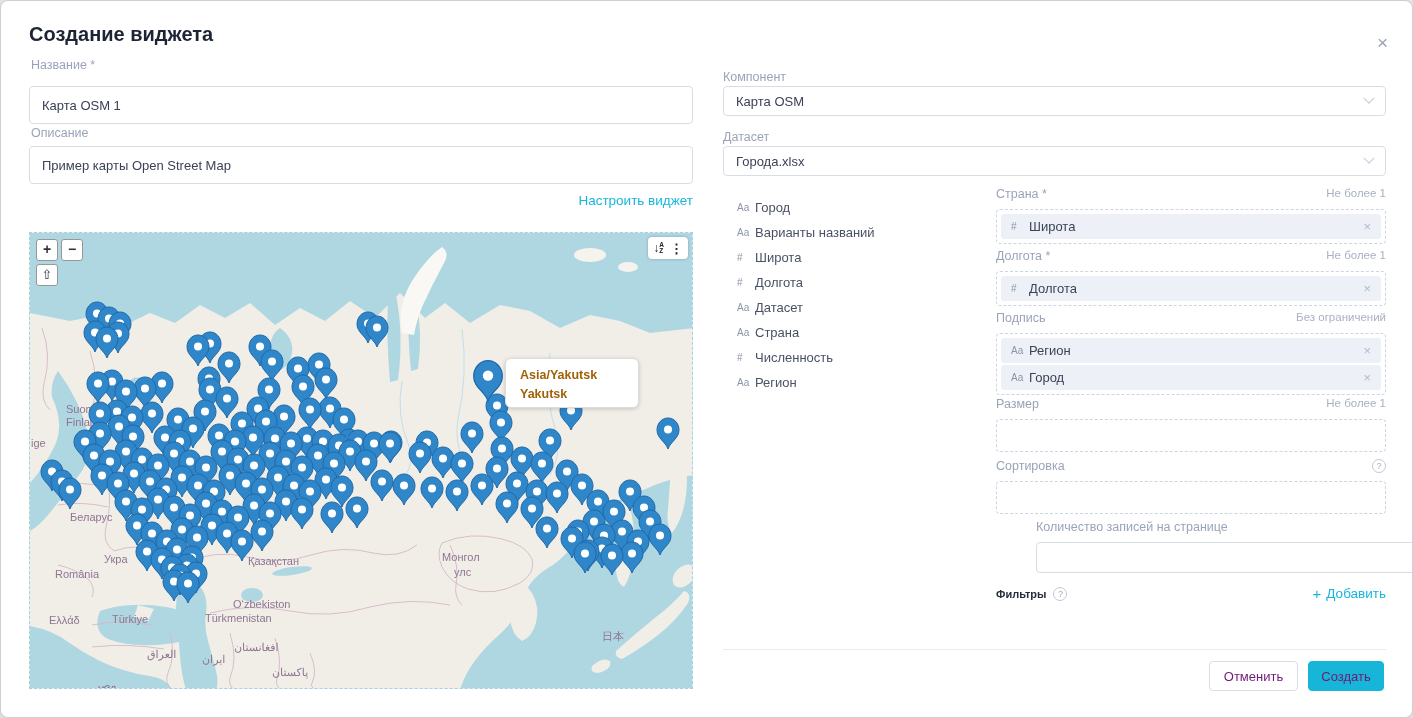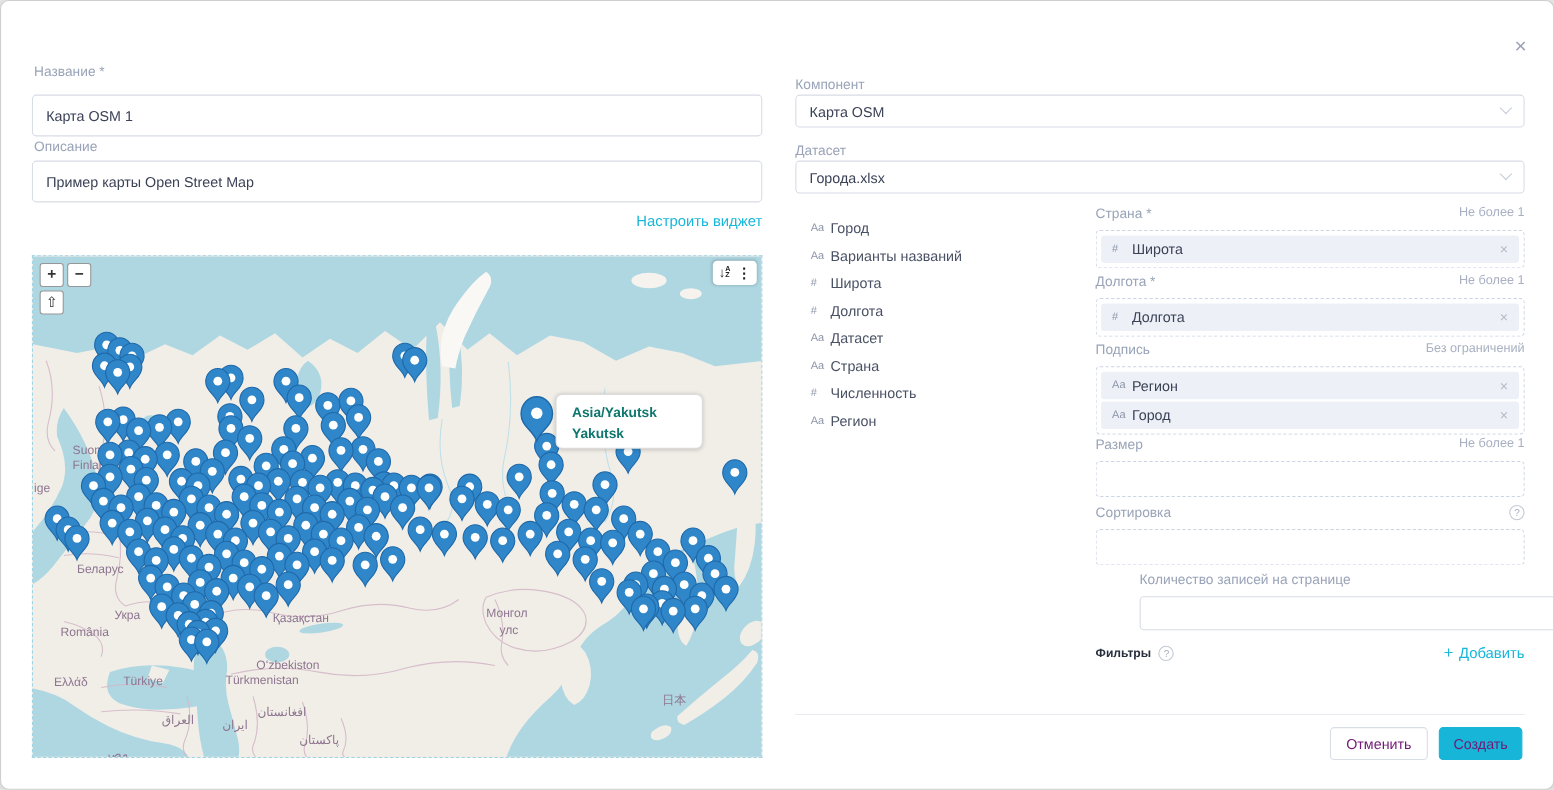--- a/index.html
+++ b/index.html
@@ -20,21 +20,21 @@
   .map-ctrl { position:absolute; width:22px; height:22px; background:#fff; border:1px solid #979797; border-radius:3px; font-size:14px; font-weight:700; color:#333; text-align:center; line-height:19px; cursor:pointer; z-index:5; }
   .ctrl-plus { left:6px; top:6px; }
   .ctrl-minus { left:31px; top:6px; }
   .ctrl-fit { left:6px; top:31px; font-weight:400; font-size:13px; }
   .sort-box { position:absolute; right:4px; top:4px; height:22px; background:#fff; border-radius:4px; box-shadow:0 0 3px rgba(0,0,0,.25); display:flex; align-items:center; padding:0 5px; gap:6px; z-index:5; cursor:pointer; }
   .sort-glyph { display:flex; align-items:center; color:#222; }
   .sort-glyph .arr { font-size:12px; font-weight:700; }
   .sort-glyph .az { display:flex; flex-direction:column; font-size:6.5px; font-weight:700; line-height:6.5px; }
   .kebab { font-size:13px; font-weight:700; color:#222; line-height:1; }
   .map-tooltip { position:absolute; left:475px; top:125px; width:134px; height:50px; background:#fff; border:1px solid #dcdcdc; border-radius:6px; box-shadow:0 1px 4px rgba(0,0,0,.18); padding:7px 0 0 14px; z-index:6; }
-  .map-tooltip div { font-size:12.5px; font-weight:700; color:#0f766e; line-height:19px; }
+  .map-tooltip div { font-size:12.5px; font-weight:700; color:#a16207; line-height:19px; }
 
   
   .select-box { position:absolute; left:722px; width:663px; height:30px; border:1px solid #d8dce5; border-radius:4px; background:#fff; font-size:13px; color:#3b4256; display:flex; align-items:center; padding:0 12px; cursor:pointer; }
   .select-box .chev { margin-left:auto; width:8px; height:8px; border-right:1.5px solid #c5ccd8; border-bottom:1.5px solid #c5ccd8; transform:rotate(45deg) translate(-2px,-2px); }
 
   .ds-fields { position:absolute; left:736px; top:194px; width:240px; }
   .ds-field { display:flex; align-items:center; height:25px; font-size:13px; color:#495164; cursor:grab; }
   .ds-field .ticon { font-size:10px; color:#8b94a8; width:18px; flex:0 0 18px; }
 
   .map-row { position:absolute; left:995px; width:390px; }
@@ -57,20 +57,21 @@
   .footer-divider { position:absolute; left:722px; top:648px; width:663px; height:1px; background:#e9ebf0; }
   .btn { position:absolute; top:660px; height:30px; border-radius:4px; font-size:13px; font-family:inherit; cursor:pointer; }
   .btn-cancel { right:114px; width:89px; background:#fff; border:1px solid #d9dde6; color:#701a75; }
   .btn-create { right:28px; width:76px; background:#17b5d8; border:1px solid #17b5d8; color:#701a75; }
 </style>
 </head>
 <body>
 
 <div class="modal">
 
+  <div class="title">Создание виджета</div>
   <div class="close-x">×</div>
 
   <div class="fld-label" style="left:30px; top:57px;">Название *</div>
   <input class="txt-input" style="top: 85px;" value="Карта OSM 1">
 
   <div class="fld-label" style="left:30px; top:125px;">Описание</div>
   <input class="txt-input" style="top: 145px;" value="Пример карты Open Street Map">
 
   <div class="configure-link">Настроить виджет</div>
 

